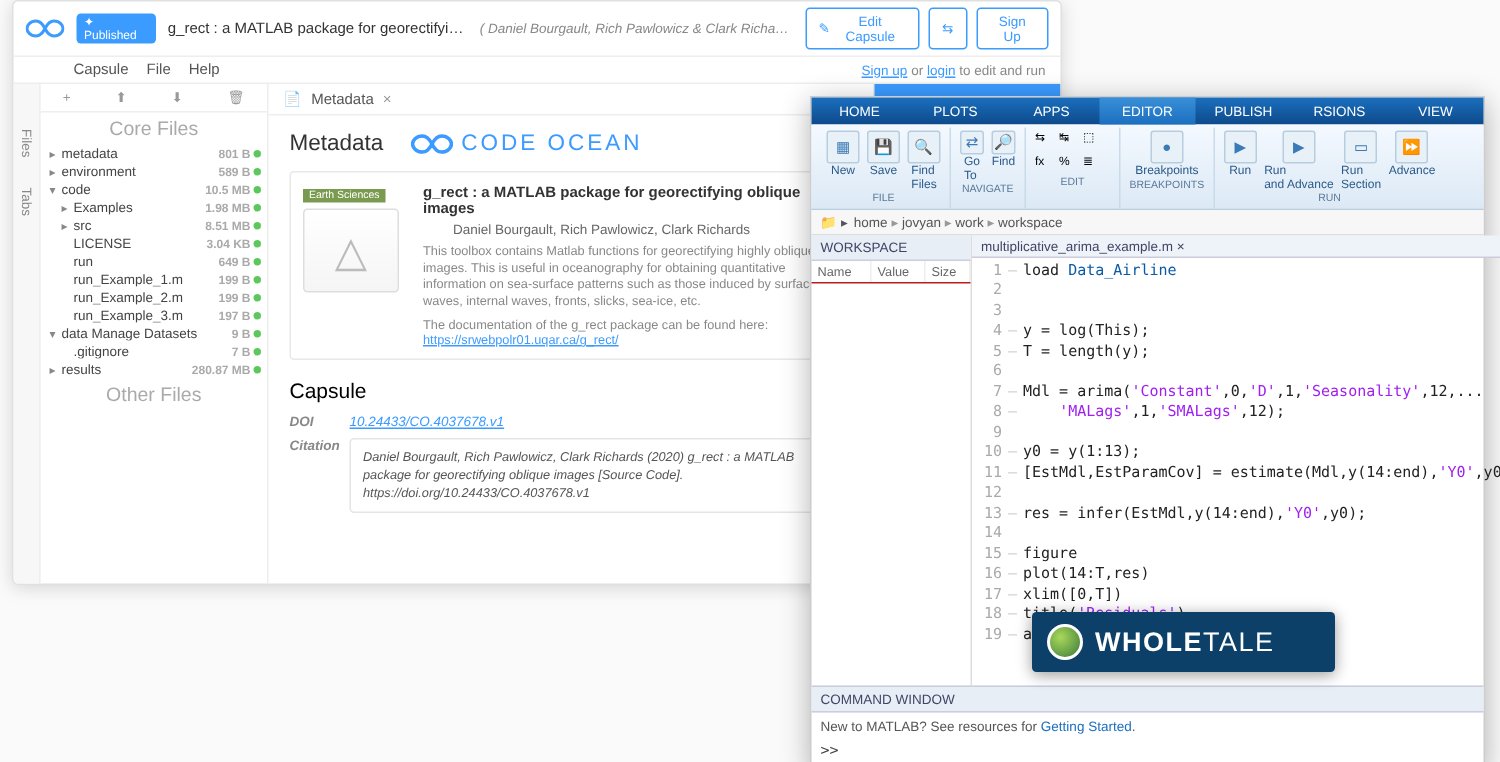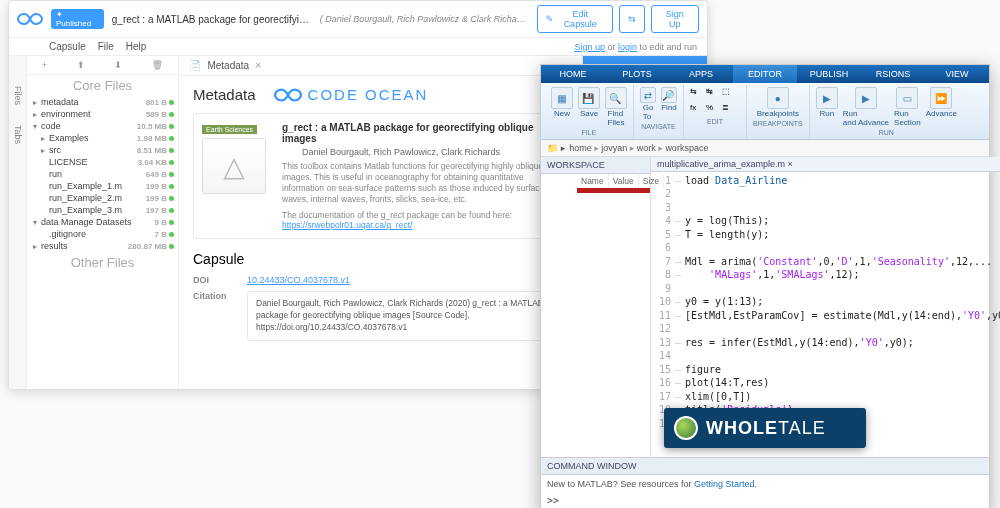--- a/index.html
+++ b/index.html
@@ -39,21 +39,21 @@
   .co-card { display: flex; gap: 10px; border: 1px solid #e8e8e8; border-radius: 3px; padding: 8px; margin-bottom: 12px; }
   .co-thumb { width: 70px; flex-shrink: 0; }
   .co-badge2 { background: #7a9a4f; color: #fff; font-size: 7px; padding: 1px 4px; display: inline-block; margin-bottom: 4px; }
   .co-graphic { width: 64px; height: 56px; border: 1px solid #ddd; border-radius: 3px; background: linear-gradient(#fff,#f5f5f5); display:flex;align-items:center;justify-content:center;color:#bbb;font-size:28px;}
   .co-card h3 { font-size: 10px; font-weight: 700; color: #333; margin-bottom: 3px; }
   .co-card .auth { font-size: 9px; color: #666; margin-bottom: 4px; padding-left: 20px; }
   .co-card .desc { font-size: 8.5px; color: #888; line-height: 1.3; margin-bottom: 5px; }
   .co-card .doclink { font-size: 8.5px; color: #888; }
   .co-card a { color: #3b9bff; text-decoration: underline; font-size: 8.5px; }
   .co-section h2 { font-size: 14px; font-weight: 500; margin-bottom: 8px; }
-  .co-row { display: flex; gap: 14px; margin-bottom: 6px; font-size: 9px; align-items:flex-start; }
+  .co-row { display: flex; margin-bottom: 6px; font-size: 9px; align-items:flex-start;font-style:italic; }
   .co-row .lbl { width: 40px; color: #888; font-weight:600; }
   .co-row a { color: #3b9bff; text-decoration: underline; }
   .co-cite-box { border: 1px solid #e5e5e5; border-radius: 3px; padding: 6px 8px; font-size: 8.5px; color: #555; line-height: 1.4; flex: 1; position:relative; }
   .co-cite-top { color:#3b9bff; font-size:9px; margin-bottom:3px; display:flex; justify-content:space-between; }
   .co-rightcol { width: 125px; border-left: 1px solid #eee; }
   .co-run { background: #3b9bff; color: #fff; text-align: center; padding: 7px 4px; font-size: 10px; cursor: pointer; }
   .co-launch { font-size: 8.5px; color: #777; text-align: center; padding: 5px 4px; }
 
   
   .ml-window { position: absolute; left: 540px; top: 64px; width: 450px; height: 450px; background: #fff; border: 1px solid #ccc; box-shadow: 0 4px 18px rgba(0,0,0,0.3); font-size: 10px; }
@@ -66,38 +66,38 @@
   .ml-ribbon-btns { display: flex; gap: 5px; align-items: flex-start; }
   .ml-rb { display: flex; flex-direction: column; align-items: center; font-size: 8px; color: #2a5a8a; cursor: pointer; gap:1px; line-height:1.1; }
   .ml-rb .ic { width: 16px; height: 16px; background: #e8f0f8; border: 1px solid #b8cde0; border-radius: 2px; display:flex;align-items:center;justify-content:center;color:#3a7ab5;font-size:10px; }
   .ml-rb.big .ic { width: 22px; height: 22px; }
   .ml-ribbon-label { font-size: 7px; color: #5a7a9a; text-align: center; padding: 1px 0; text-transform: uppercase; }
   .ml-breadcrumb { display: flex; align-items: center; gap: 4px; padding: 3px 6px; border-bottom: 1px solid #ddd; font-size: 9px; color: #555; background:#f7f7f7; }
   .ml-breadcrumb .sep { color: #999; }
   .ml-body { display: flex; height: 300px; }
   .ml-ws { width: 110px; border-right: 1px solid #ddd; }
   .ml-panel-title { background: #e8eef5; padding: 3px 6px; font-size: 9px; color: #446; border-bottom:1px solid #ccd; }
-  .ml-ws-head { display: flex; font-size: 8.5px; color: #666; border-bottom: 5px solid #b91c1c; margin-left: 36px; }
+  .ml-ws-head { display: flex; font-size: 8.5px; color: #666; border-bottom: 1px solid #b91c1c; }
   .ml-ws-head span { padding: 2px 4px; border-right: 1px solid #eee; }
   .ml-editor { flex: 1; display: flex; flex-direction: column; }
   .ml-filetab { background: #eef3f9; padding: 2px 6px; font-size: 9px; color: #446; border-bottom:1px solid #ccd; }
   .ml-code { flex: 1; overflow: auto; font-family: Consolas, monospace; font-size: 10px; line-height: 1.35; padding: 2px 0; }
   .ml-line { display: flex; white-space: pre; }
   .ml-gutter { width: 24px; text-align: right; padding-right: 4px; color: #aaa; user-select: none; }
   .ml-dash { width: 10px; color: #ccc; }
   .ml-src { flex:1; color:#222; }
   .tk-fn { color: #0b5aa5; }
   .tk-str { color: #a020f0; }
   .ml-cmd-title { background: #e8eef5; padding: 3px 6px; font-size: 9px; color: #446; border-top:1px solid #ccd; border-bottom:1px solid #ccd;}
   .ml-cmd-banner { padding: 4px 6px; font-size: 9px; color: #555; }
   .ml-cmd-banner a { color: #1b6fbf; }
   .ml-prompt { padding: 2px 6px; font-family: Consolas,monospace; font-size: 10px; color:#444; }
 
   
-  .wt-badge { position: absolute; left: 664px; top: 408px; width: 202px; height: 40px; background: #0c4068; color: #fff; display: flex; align-items: center; gap: 8px; padding-left:10px; border-radius: 3px; box-shadow: 0 2px 10px rgba(0,0,0,0.4); }
+  .wt-badge { position: absolute; left: 688px; top: 408px; width: 202px; height: 40px; background: #0c4068; color: #fff; display: flex; align-items: center; gap: 8px; padding-left:10px; border-radius: 3px; box-shadow: 0 2px 10px rgba(0,0,0,0.4); }
   .wt-circle { width: 24px; height: 24px; border-radius: 50%; background: radial-gradient(circle at 35% 35%, #a8d85a, #3b7a3b); border: 2px solid #fff; }
   .wt-text { font-size: 18px; letter-spacing: 1px; }
   .wt-text b { font-weight: 700; }
 
   .infinity { display:inline-block; }
   .infinity svg { display:block; }
 </style>
 </head>
 <body>
 

